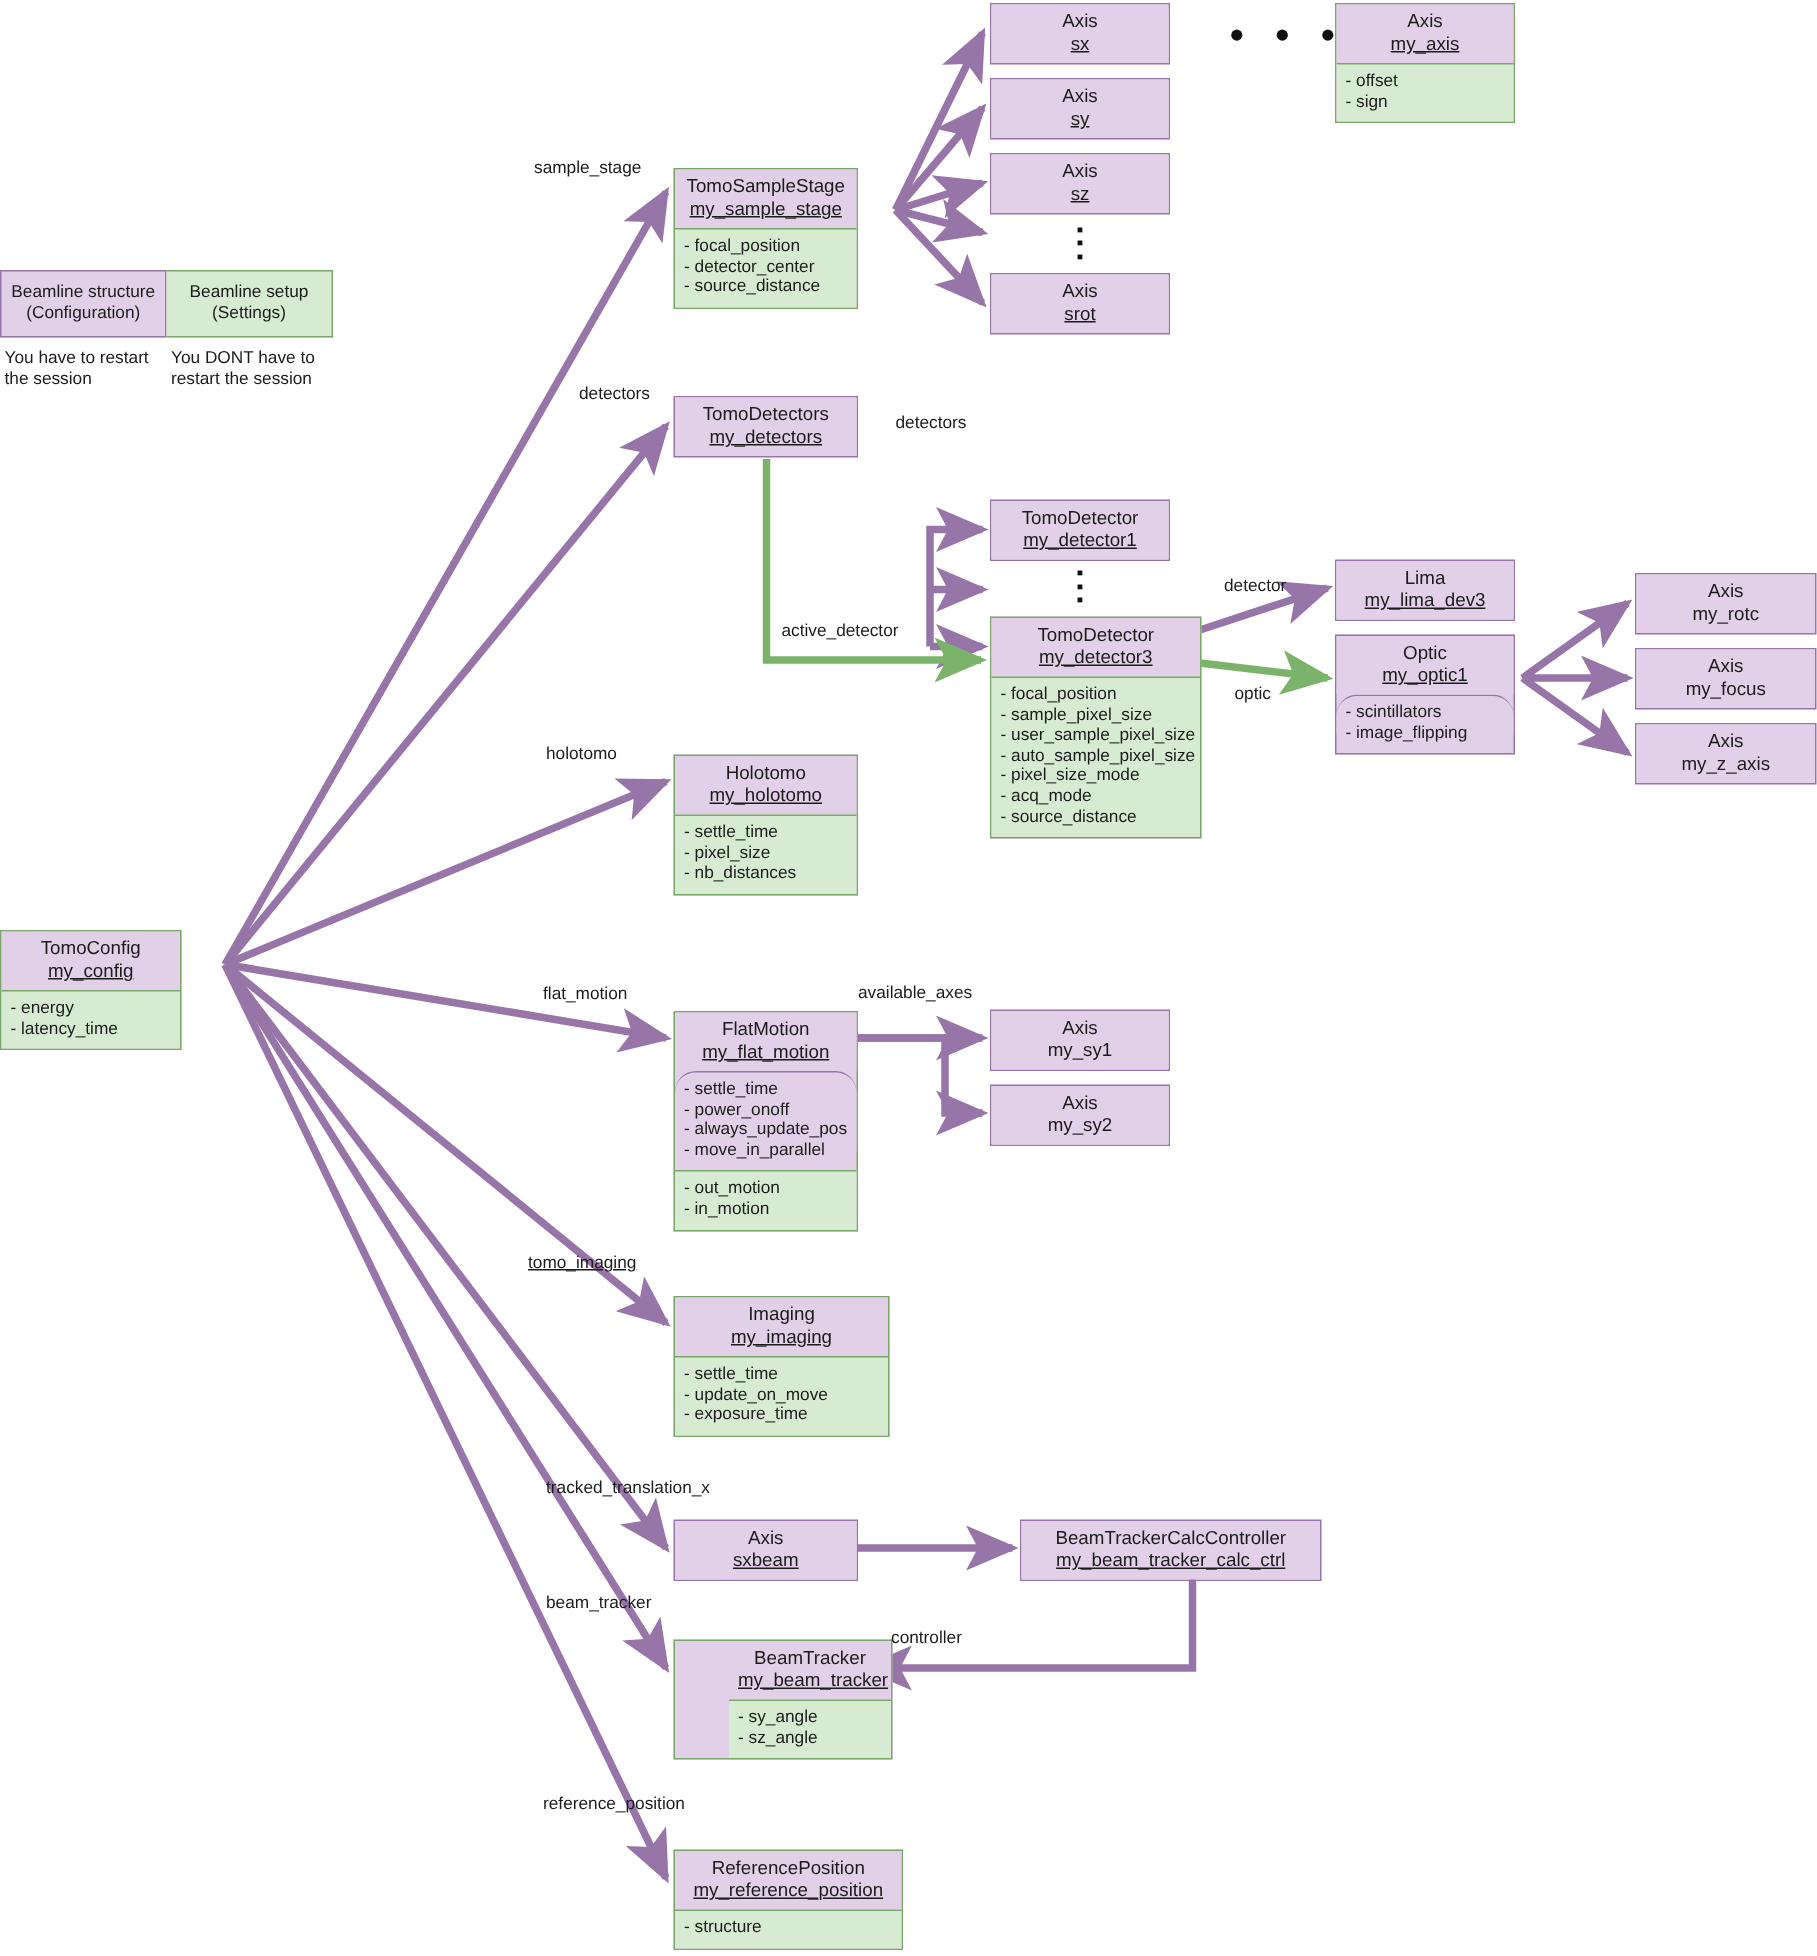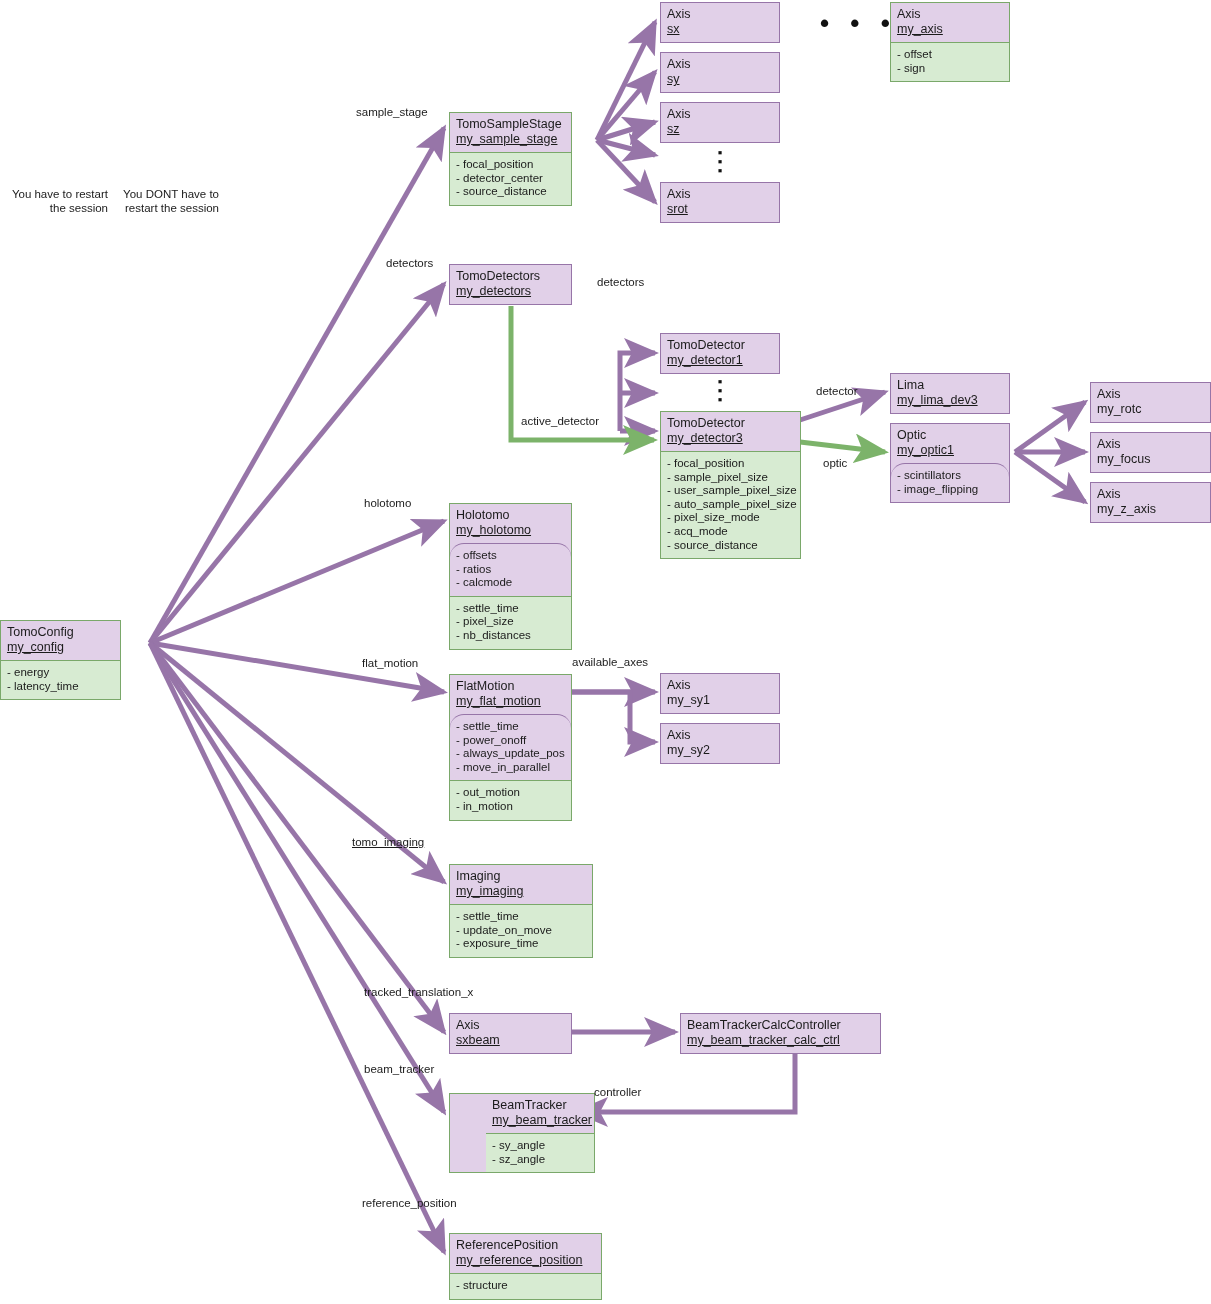--- a/index.html
+++ b/index.html
@@ -9,21 +9,21 @@
     color:#1b1b1b;
   }
   #edges{position:absolute;left:0;top:0;width:1211px;height:1304px;pointer-events:none;}
 
   .box{
     position:absolute;box-sizing:border-box;
     border:1px solid #9775a8;
     background:#e1d0e8;
   }
   .box .hdr{
-    box-sizing:border-box;padding:4px 6px 5px 6px;text-align:left;
+    box-sizing:border-box;padding:4px 6px 5px 6px;text-align:center;
     font-size:12.5px;line-height:15px;background:#e1d0e8;
   }
   .box .hdr .cls{display:block;}
   .box .hdr .inst{display:block;}
   .box .hdr .inst.u{text-decoration:underline;}
   .box .sec{
     box-sizing:border-box;border-top:1px solid #9775a8;
     padding:5px 6px 6px 6px;font-size:11.5px;line-height:13.6px;
   }
   .box .sec.cfg{background:#e1d0e8;border-radius:14px;}
@@ -34,21 +34,21 @@
   
   .legend{position:absolute;left:0;top:180px;width:222px;}
   .legend .lrow{display:flex;}
   .legend .cell{
     box-sizing:border-box;width:111px;text-align:center;
     font-size:11.5px;line-height:14px;padding:7px 4px 8px;
   }
   .legend .cell.p{background:#e1d0e8;border:1px solid #9775a8;}
   .legend .cell.g{background:#d7ebd2;border:1px solid #7aa86a;border-left:none;}
   .legend .note{
-    box-sizing:border-box;width:111px;text-align:right;
+    box-sizing:border-box;width:111px;text-align:left;
     font-size:11.5px;line-height:14px;padding:7px 3px 0;
   }
 
   .elabel{
     position:absolute;font-size:11.5px;line-height:13px;white-space:nowrap;
     color:#1b1b1b;
   }
   .vdots{
     position:absolute;width:14px;text-align:center;
     font-size:13px;line-height:9px;font-weight:bold;color:#111;
@@ -106,20 +106,30 @@
   <g fill="none" stroke="#7cb36a" stroke-width="5" marker-end="url(#ahG)">
 
     <path d="M511,306 L511,440 L654,440"></path>
 
     <path d="M800,442 L885,452"></path>
   </g>
 </svg>
 
 <div class="legend">
   <div class="lrow">
+    <div class="cell p">
+      <span>Beamline structure</span><br>
+      <span>(Configuration)</span>
+    </div>
+    <div class="cell g">
+      <span>Beamline setup</span><br>
+      <span>(Settings)</span>
+    </div>
+  </div>
+  <div class="lrow">
     <div class="note">
       <span>You have to restart</span><br>
       <span>the session</span>
     </div>
     <div class="note">
       <span>You DONT have to</span><br>
       <span>restart the session</span>
     </div>
   </div>
 </div>
@@ -259,25 +269,20 @@
   <div class="hdr">
     <span class="cls">Axis</span>
     <span class="inst">my_z_axis</span>
   </div>
 </div>
 
 <div class="box setbox" style="left:449px;top:503px;width:123px;">
   <div class="hdr">
     <span class="cls">Holotomo</span>
     <span class="inst u">my_holotomo</span>
-  </div>
-  <div class="sec cfg">
-    <div class="attr">- offsets</div>
-    <div class="attr">- ratios</div>
-    <div class="attr">- calcmode</div>
   </div>
   <div class="sec set">
     <div class="attr">- settle_time</div>
     <div class="attr">- pixel_size</div>
     <div class="attr">- nb_distances</div>
   </div>
 </div>
 
 <div class="box setbox" style="left:449px;top:674px;width:123px;">
   <div class="hdr">

